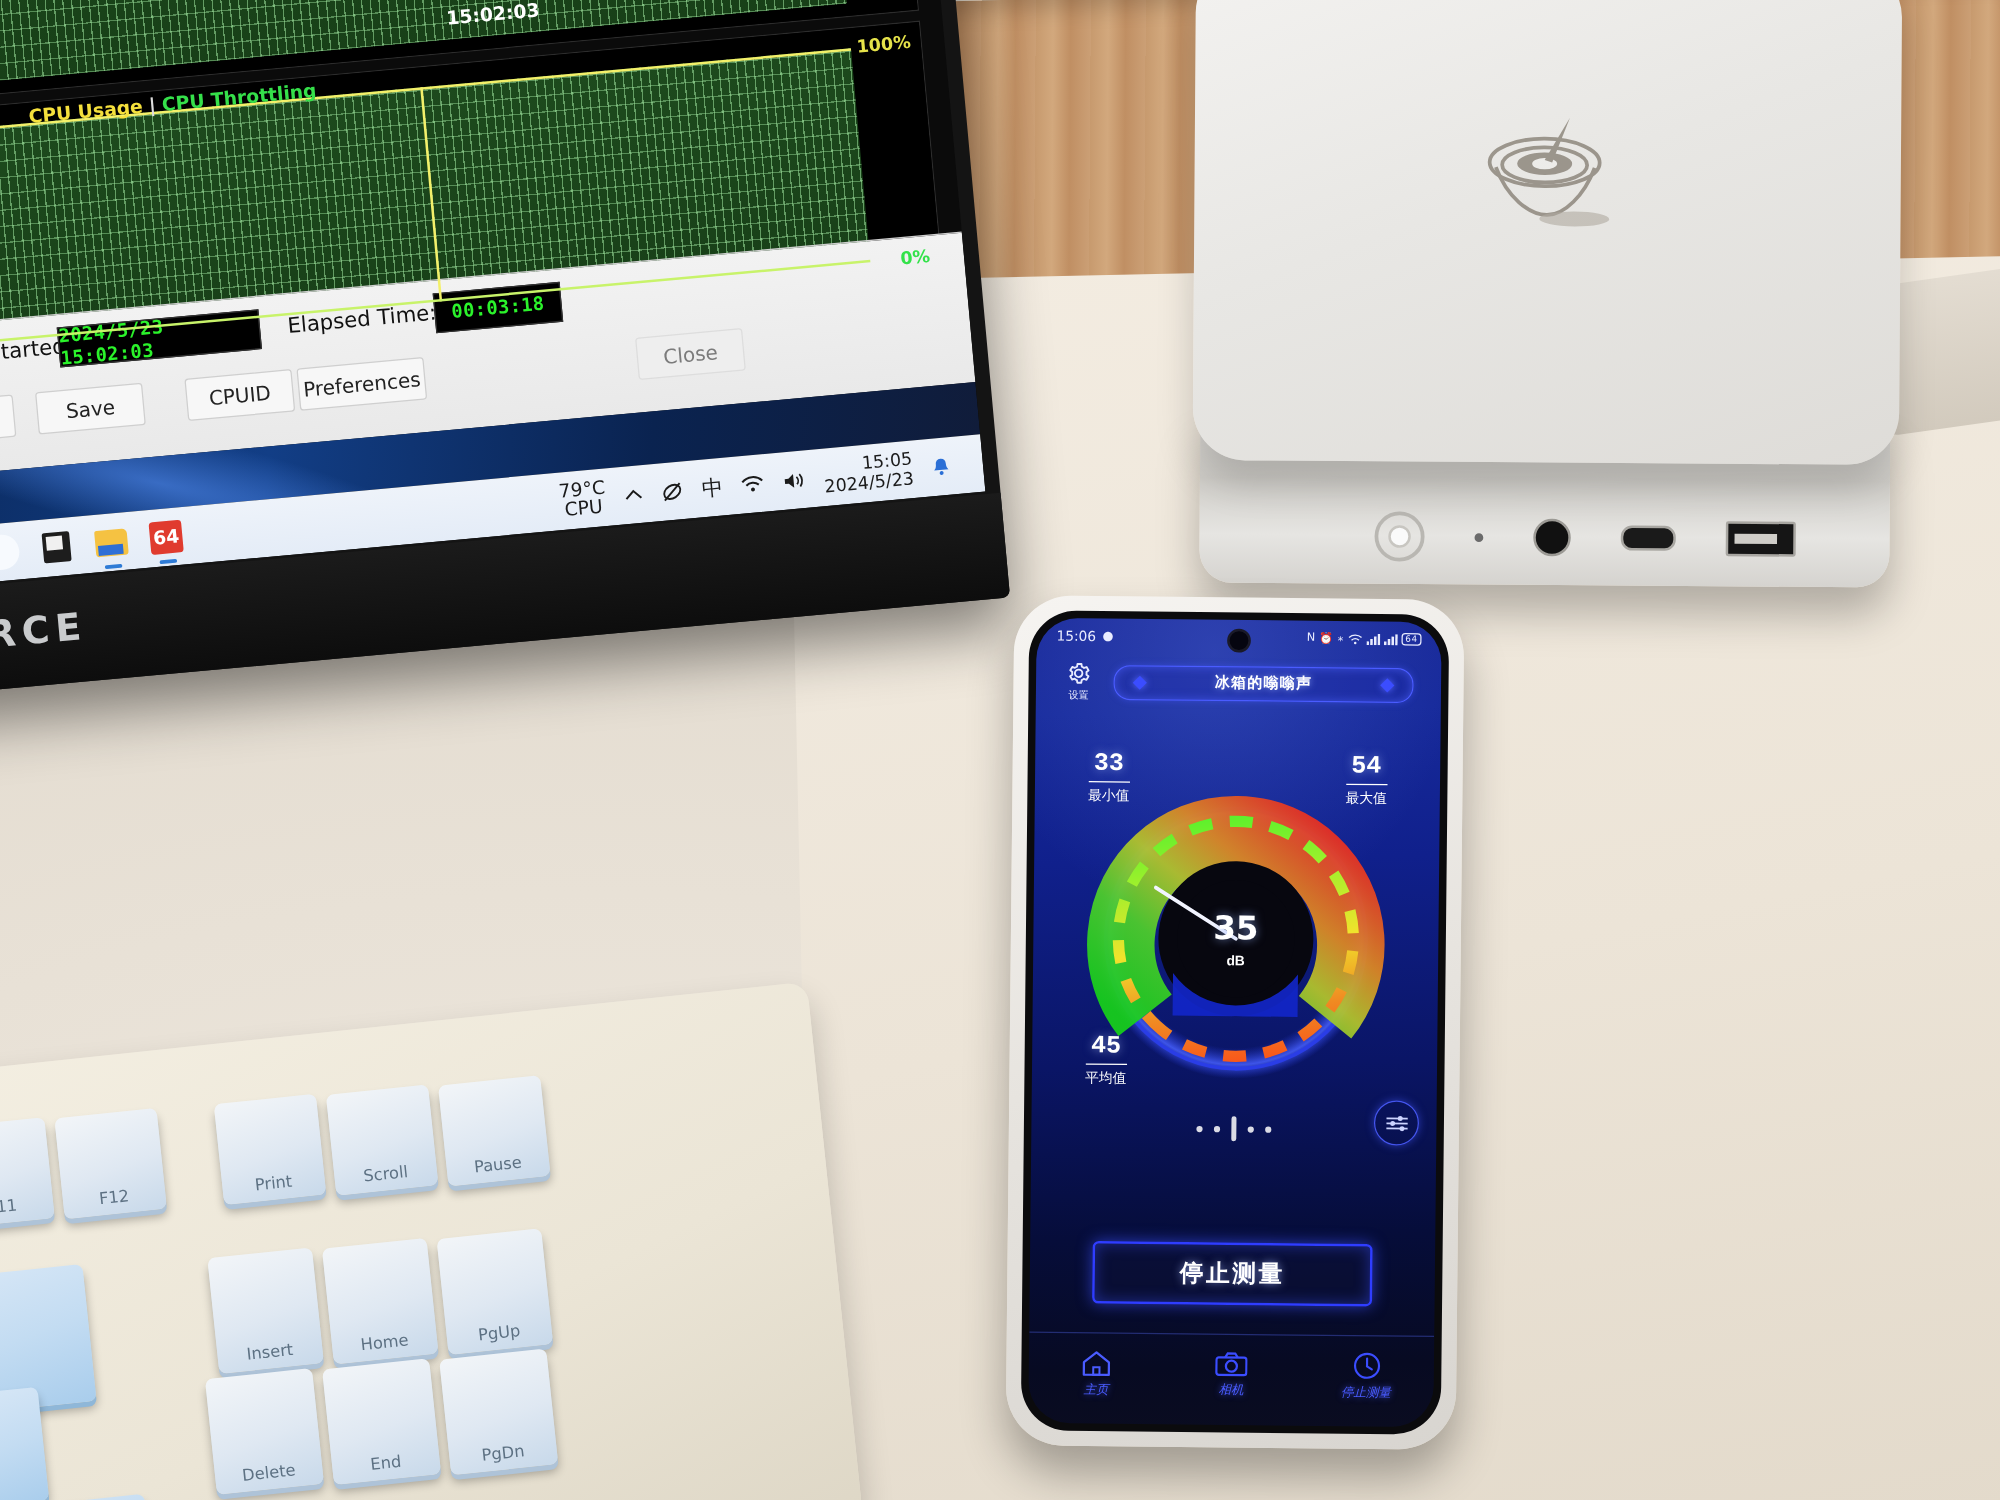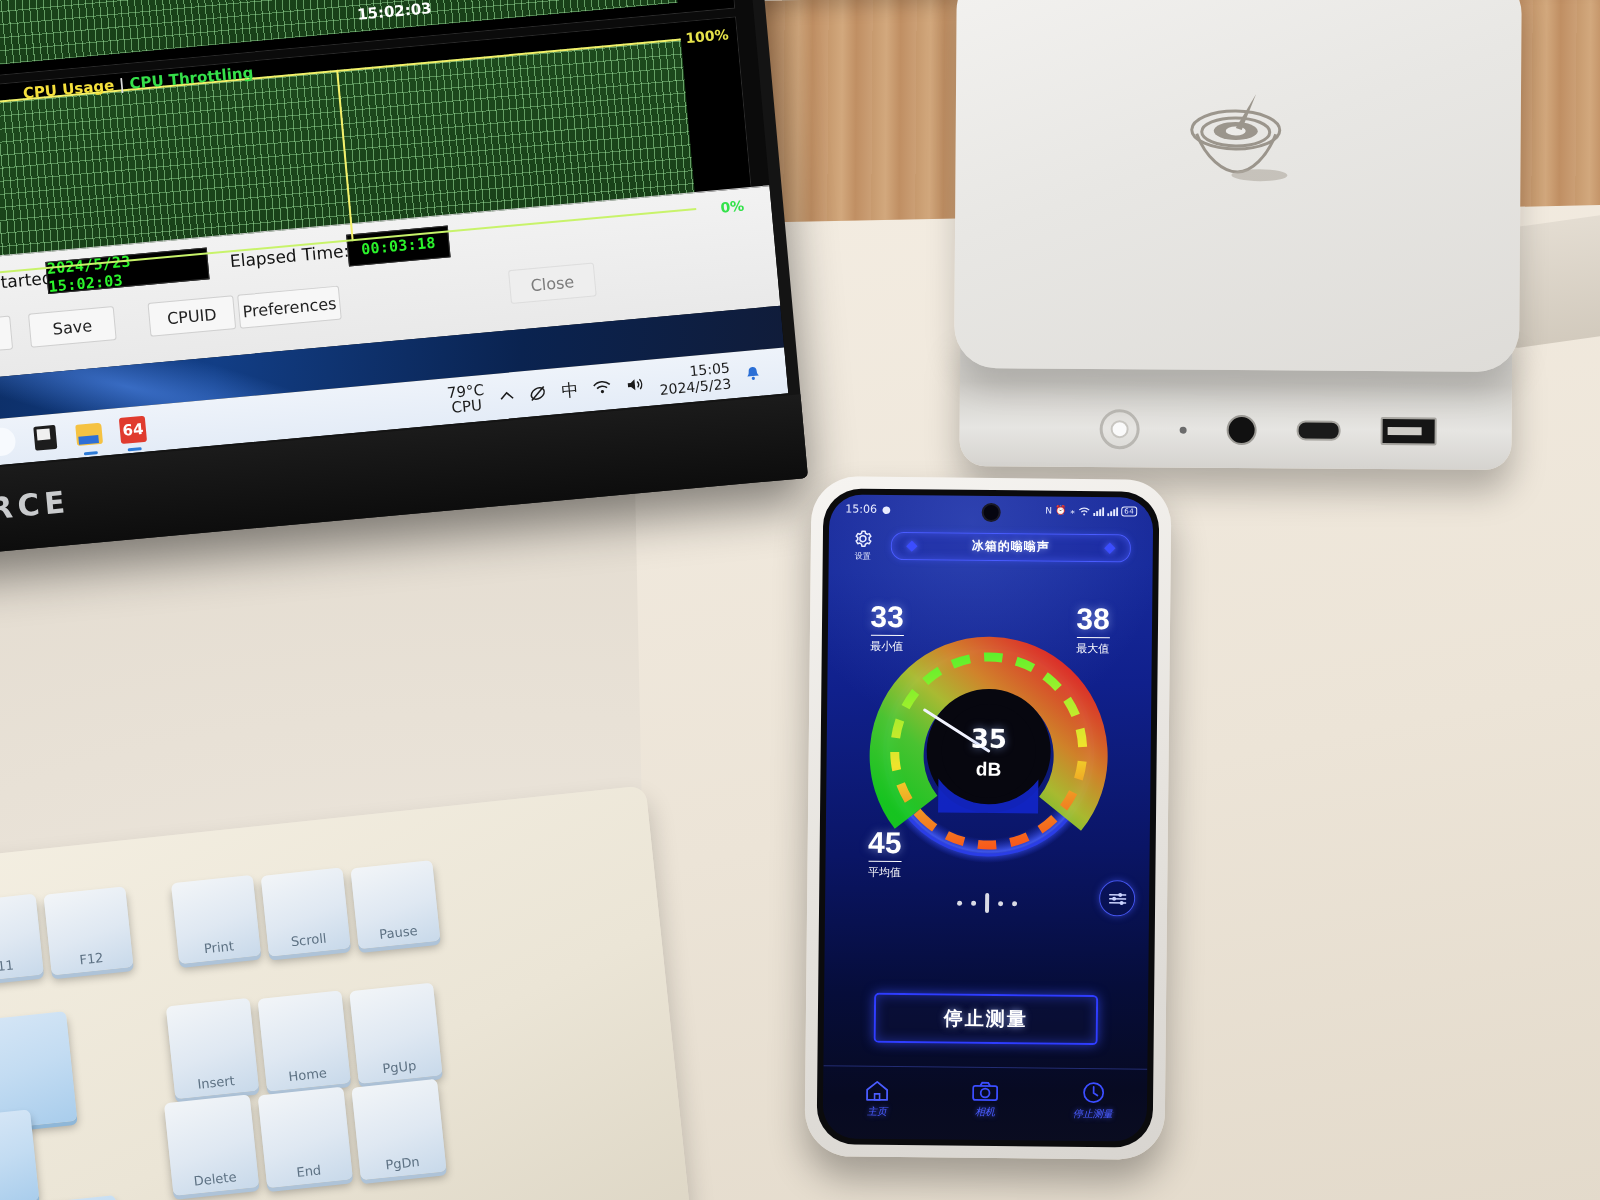--- a/index.html
+++ b/index.html
@@ -126,29 +126,29 @@
     background:rgba(30,40,170,.35);display:flex;align-items:center;justify-content:center;position:relative;
     box-shadow:0 0 8px rgba(80,100,255,.6) inset, 0 0 6px rgba(70,90,255,.45);}
   .title-pill .dia{position:absolute;width:8px;height:8px;background:#3b4dff;transform:rotate(45deg);
     box-shadow:0 0 6px #5566ff;}
   .title-pill .dia.l{left:16px;} .title-pill .dia.r{right:16px;}
   .title-txt{color:#ffffff;font-size:12px;font-weight:700;letter-spacing:1px;
     text-shadow:0 0 6px rgba(150,170,255,.8);}
 
   .gauge-area{position:relative;height:310px;margin-top:34px;z-index:3;}
   .stat{position:absolute;text-align:center;color:#fff;width:86px;}
-  .stat .num{font-size:30px;font-weight:700;line-height:1;font-family:Liberation Sans, sans-serif;
+  .stat .num{font-size:20px;font-weight:700;line-height:1;font-family:Liberation Mono, monospace;
     text-shadow:0 0 8px rgba(180,200,255,.55);}
   .stat .lbl{font-size:11px;margin-top:3px;padding-top:3px;border-top:1.5px solid #fff;display:inline-block;}
   .stat.min{left:16px;top:6px;} .stat.max{right:16px;top:6px;} .stat.avg{left:16px;top:232px;}
   .gauge{position:absolute;left:50%;top:34px;transform:translateX(-50%);width:240px;height:240px;}
   .center-val{position:absolute;left:50%;top:50%;transform:translate(-50%,-46%);text-align:center;z-index:5;}
   .center-val .n{color:#fff;font-size:26px;font-weight:700;line-height:1;
     font-family:"DejaVu Sans",sans-serif;text-shadow:0 0 8px rgba(150,180,255,.6);}
-  .center-val .u{color:#fff;font-size:19px;font-weight:700;margin-top:7px;}
+  .center-val .u{color:#fff;font-size:11px;font-weight:700;margin-top:7px;}
   .wavedots{position:absolute;left:50%;top:296px;transform:translateX(-50%);display:flex;align-items:center;gap:9px;z-index:4;}
   .wavedots i{display:block;width:5px;height:5px;border-radius:50%;background:#fff;opacity:.85;}
   .wavedots i.bar{width:4px;height:20px;border-radius:2px;}
   .eqbtn{position:absolute;right:14px;top:282px;width:34px;height:34px;border-radius:50%;
     border:1.5px solid #4455ee;display:flex;align-items:center;justify-content:center;z-index:4;
     box-shadow:0 0 7px rgba(70,90,255,.55);}
 
   .stopbtn{position:absolute;left:50%;transform:translateX(-50%);bottom:96px;width:220px;height:46px;
     border:2px solid #2f3dff;border-radius:5px;display:flex;align-items:center;justify-content:center;
     background:rgba(14,18,56,.45);box-shadow:0 0 12px rgba(60,80,255,.65),0 0 12px rgba(60,80,255,.45) inset;z-index:4;}
@@ -374,21 +374,21 @@
             <i class="dia r"></i>
           </div>
         </div>
 
         <div class="gauge-area">
           <div class="stat min">
             <div class="num">33</div>
             <div class="lbl">最小值</div>
           </div>
           <div class="stat max">
-            <div class="num">38</div>
+            <div class="num">54</div>
             <div class="lbl">最大值</div>
           </div>
           <div class="stat avg">
             <div class="num">45</div>
             <div class="lbl">平均值</div>
           </div>
 
           <div class="gauge">
             <svg width="240" height="240" viewBox="0 0 240 240">
               <defs>

